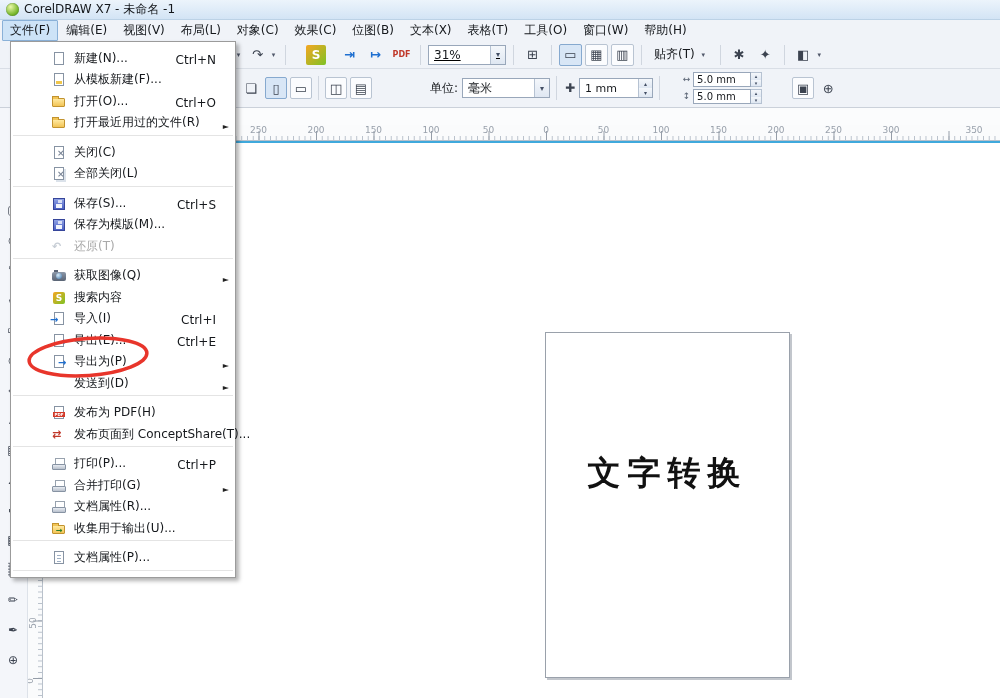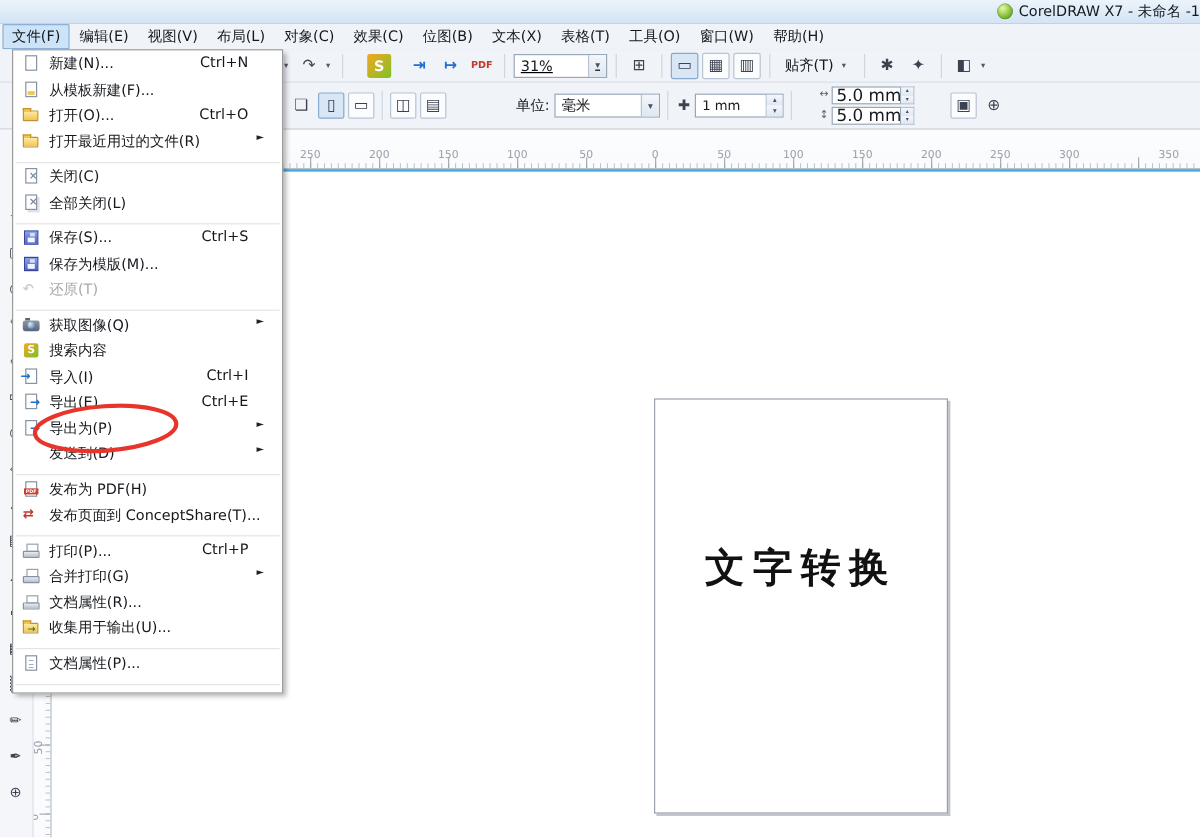--- a/index.html
+++ b/index.html
@@ -2,21 +2,21 @@
 <html><head>
 <meta charset="utf-8">
 <style>
   html,body{margin:0;padding:0;}
   body{width:1000px;height:698px;position:relative;overflow:hidden;background:#fff;
        font-family:"DejaVu Sans","Liberation Sans",sans-serif;-webkit-font-smoothing:antialiased;}
 
   
   .titlebar{position:absolute;left:0;top:0;right:0;height:20px;
     background:linear-gradient(#ecf4fb,#d3e4f5);border-bottom:1px solid #bcd2e6;
-    display:flex;align-items:center;padding-left:6px;box-sizing:border-box;z-index:3;justify-content:flex-end;}
+    display:flex;align-items:center;padding-left:6px;box-sizing:border-box;z-index:3;}
   .app-icon{width:13px;height:13px;border-radius:50%;flex:none;
     background:radial-gradient(circle at 35% 30%,#eaf8a8,#7ab82e 62%,#4a8a1a);margin-right:5px;
     box-shadow:inset 0 0 1px #2e5e10;}
   .title-text{font-size:12px;color:#15181c;white-space:nowrap;}
 
   
   .menubar{position:absolute;left:0;top:20px;right:0;height:21px;background:#f0f3f8;
     border-bottom:1px solid #d9dee6;display:flex;align-items:stretch;padding-left:2px;
     font-size:12px;z-index:3;}
   .mb-item{padding:4px 8px;display:flex;align-items:center;color:#15181c;white-space:nowrap;}
@@ -57,21 +57,21 @@
   .spin{height:20px;background:#fff;border:1px solid #99a7ba;display:flex;align-items:stretch;
     font-size:11px;box-sizing:border-box;flex:none;}
   .spin .val{padding:0 5px;display:flex;align-items:center;color:#15181c;flex:1;white-space:nowrap;}
   .spin .btns{display:flex;flex-direction:column;width:13px;border-left:1px solid #b6c2d2;}
   .spin .btns span{flex:1;font-size:6px;line-height:9px;text-align:center;color:#445066;
     background:linear-gradient(#f4f7fb,#dfe7f2);}
   .nudge-ic{font-size:12px;color:#3c4350;margin:0 4px 0 2px;}
   .dup-block{display:flex;flex-direction:column;gap:2px;margin-left:14px;}
   .dup-row{display:flex;align-items:stretch;height:15px;}
   .dup-icon{font-size:9px;color:#556070;width:13px;text-align:center;line-height:15px;}
-  .dup-box{width:58px;background:#fff;border:1px solid #99a7ba;font-size:14px;display:flex;
+  .dup-box{width:58px;background:#fff;border:1px solid #99a7ba;font-size:10px;display:flex;
     align-items:center;padding:0 3px;box-sizing:border-box;color:#15181c;white-space:nowrap;}
   .dup-spin{display:flex;flex-direction:column;width:11px;border:1px solid #b6c2d2;border-left:none;box-sizing:border-box;}
   .dup-spin span{flex:1;font-size:5px;line-height:6px;text-align:center;color:#445066;
     background:linear-gradient(#f4f7fb,#dfe7f2);}
 
   
   .gapstrip{position:absolute;left:0;top:108px;right:0;height:17px;background:#fbfcfd;z-index:2;}
   .toolbox{position:absolute;left:0;top:108px;width:27px;bottom:0;background:#f4f6fa;
     border-right:1px solid #dde2e9;z-index:5;}
   .tool-btn{position:absolute;left:3px;width:20px;height:20px;display:flex;align-items:center;
@@ -101,21 +101,21 @@
   .page{position:absolute;left:502px;top:189px;width:245px;height:346px;background:#fff;
     border:1px solid #9aa1ab;box-shadow:2px 2px 0 #c2c6cc;box-sizing:border-box;font-weight:bold;}
   .page-text{position:absolute;left:0;right:0;top:118px;text-align:center;
     font-family:"DejaVu Serif","Liberation Serif",serif;font-size:33px;letter-spacing:7px;
     color:#111;white-space:nowrap;}
 
   
   .filemenu{position:absolute;left:10px;top:41px;width:226px;background:#fff;
     border:1px solid #9b9b9b;box-shadow:3px 3px 4px rgba(0,0,0,.3);z-index:50;
     padding:3px 0;box-sizing:border-box;}
-  .menu-item{height:21.5px;display:flex;align-items:flex-start;padding:0 15px 0 5px;font-size:12px;color:#15181c;}
+  .menu-item{height:21.5px;display:flex;align-items:flex-end;padding:0 6px 0 5px;font-size:12px;color:#15181c;margin-left:33px;}
   .menu-item.disabled .mi-label,.menu-item.disabled .mi-shortcut{color:#a9a9a9;}
   .menu-item.disabled .mi-ic-wrap{opacity:.55;}
   .mi-ic-wrap{width:20px;height:16px;position:relative;flex:none;margin-right:5px;}
   .mi-ic-wrap>span{position:absolute;display:block;box-sizing:border-box;}
   .mi-label{flex:1;white-space:nowrap;}
   .mi-shortcut{margin-right:3px;white-space:nowrap;}
   .mi-arrow{width:10px;font-size:8px;color:#222;text-align:right;}
   .menu-sep{border-top:1px solid #e4e4e4;margin:3.5px 2px;}
 
   

